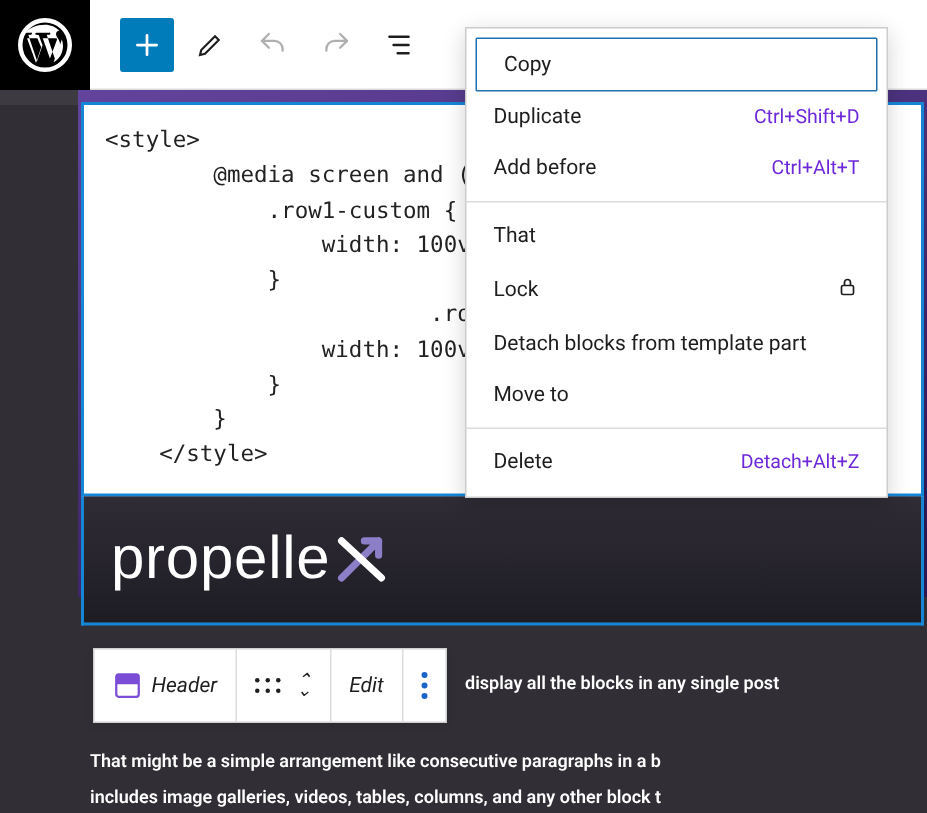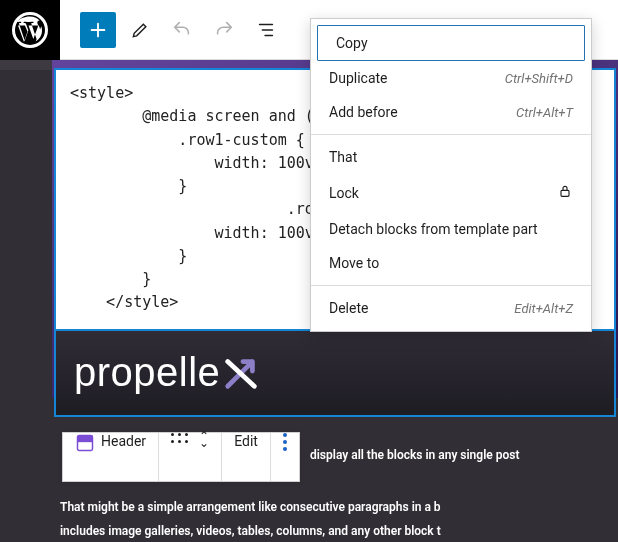--- a/index.html
+++ b/index.html
@@ -101,27 +101,28 @@
     left:62px; top:432px;
     background:#fff;
     border:1px solid #d0d0d0;
     display:flex;
     align-items:center;
     height:50px;
     box-shadow:0 2px 6px rgba(0,0,0,.08);
     z-index:20;
   }
   .bt-cell {
-    display:flex; justify-content:center;
+    display:flex; align-items:center; justify-content:center;
     padding:0 12px;
     height:100%;
     border-right:1px solid #dcdcdc;
     font-size:14px;
     color:#1e1e1e;
     gap:6px;
+    font-style:italic;
   }
   .bt-cell:last-child { border-right:none; }
   .bt-icon-tpl {
     width:20px; height:20px;
     display:inline-flex;
   }
   .drag-dots {
     display:inline-grid;
     grid-template-columns:repeat(3,4px);
     grid-template-rows:repeat(2,4px);
@@ -166,21 +167,21 @@
   }
   .dd-item{
     display:flex;
     justify-content:space-between;
     align-items:center;
     padding:9px 18px 9px 18px;
     font-size:14px;
     color:#1e1e1e;
     cursor:pointer;
   }
-  .dd-item .shortcut{ color:#737373; font-size:13px;font-style:italic; }
+  .dd-item .shortcut{ color:#6d28d9; font-size:13px; }
   .dd-sep{ height:1px;background:#dcdcdc;margin:5px 0; }
   .dd-hl{
     margin:0 6px;
     border:1.5px solid #2271b1;
     border-radius:1px;
   }
   .lock-ic{ font-size:15px; }
 
   
   .dark-strip{
@@ -329,15 +330,15 @@
   </div>
   <div class="dd-item">
     <span>Detach blocks from template part</span>
   </div>
   <div class="dd-item">
     <span>Move to</span>
   </div>
   <div class="dd-sep"></div>
   <div class="dd-item">
     <span>Delete</span>
-    <span class="shortcut">Edit+Alt+Z</span>
+    <span class="shortcut">Detach+Alt+Z</span>
   </div>
 </div>
 
 </body></html>

